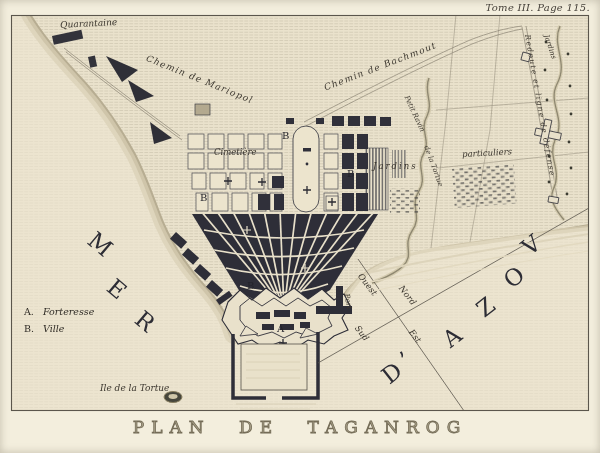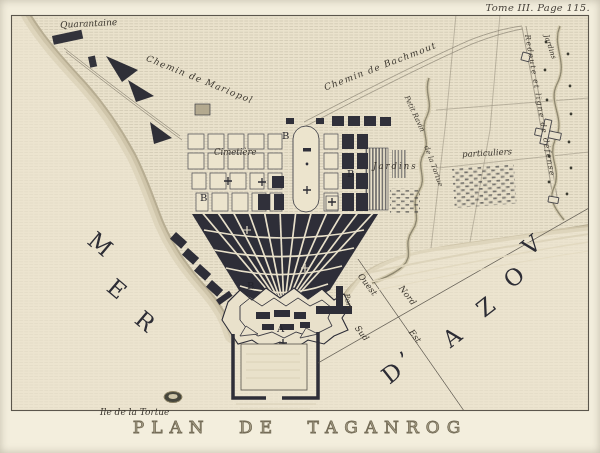--- a/index.html
+++ b/index.html
@@ -16,21 +16,21 @@
        color:#2d2d35;line-height:1;transform-origin:50% 50%;}
   .page-ref{position:absolute;top:2px;right:10px;font-style:italic;font-size:10px;
        color:#46413a;letter-spacing:.3px;font-family:"DejaVu Serif",serif;}
   .legend{position:absolute;left:24px;top:306px;font-size:9.5px;color:#2f2b25;}
   .legend .row{margin-bottom:6px;}
   .legend .key{font-style:normal;display:inline-block;width:16px;}
   .legend .val{font-style:italic;}
   .map-title{position:absolute;left:0;top:419px;width:600px;text-align:center;
        font-family:"DejaVu Serif",serif;font-size:17px;letter-spacing:7px;word-spacing:16px;
        color:#a79f87;-webkit-text-stroke:0.8px #746c57;line-height:1;}
-  .ile-row{position:absolute;left:100px;top:408px;font-size:9px;}
+  .ile-row{position:absolute;left:100px;top:384px;font-size:9px;}
 </style>
 </head>
 <body>
 
 <div class="page">
 
   <svg width="600" height="453" viewBox="0 0 600 453">
     <defs>
       <clipPath id="frameClip">
           <rect x="11" y="15" width="578" height="396"></rect>
@@ -302,17 +302,27 @@
   <div class="sea-letter" style="left:108px;top:278px;transform:rotate(40deg);">E</div>
   <div class="sea-letter" style="left:136px;top:310px;transform:rotate(40deg);">R</div>
 
   <div class="sea-letter" style="left:383px;top:362px;transform:rotate(-38deg);">D</div>
   <div class="sea-letter" style="left:402px;top:348px;transform:rotate(-38deg);">’</div>
   <div class="sea-letter" style="left:444px;top:326px;transform:rotate(-38deg);">A</div>
   <div class="sea-letter" style="left:478px;top:296px;transform:rotate(-38deg);">Z</div>
   <div class="sea-letter" style="left:505px;top:266px;transform:rotate(-38deg);">O</div>
   <div class="sea-letter" style="left:523px;top:234px;transform:rotate(-38deg);">V</div>
 
+  <div class="legend">
+    <div class="row">
+      <span class="key">A.</span>
+      <span class="val">Forteresse</span>
+    </div>
+    <div class="row">
+      <span class="key">B.</span>
+      <span class="val">Ville</span>
+    </div>
+  </div>
 
   <div class="lbl ile-row">Ile de la Tortue</div>
 
   <div class="map-title">PLAN DE TAGANROG</div>
 </div>
 
 </body></html>

